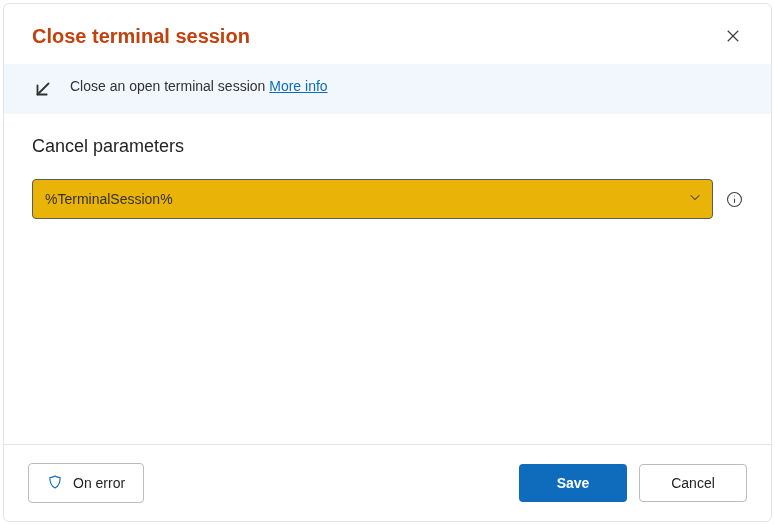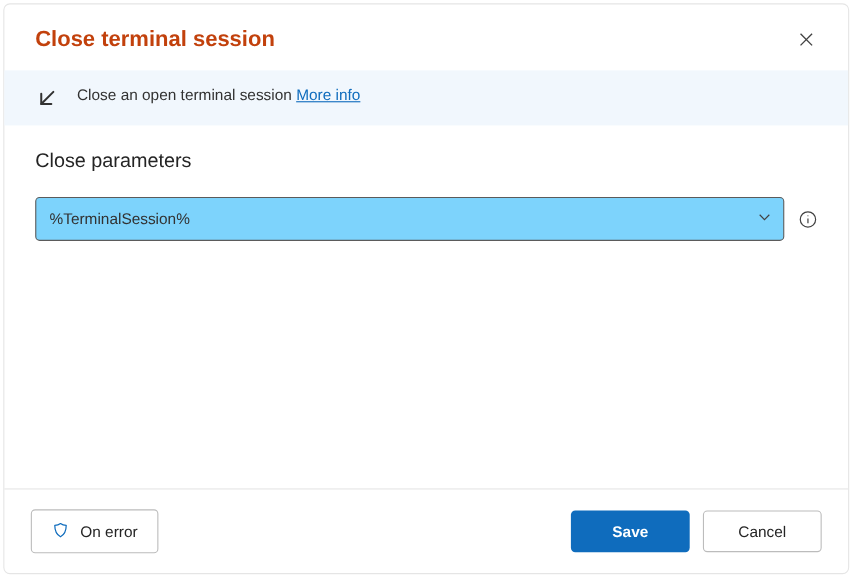--- a/index.html
+++ b/index.html
@@ -95,21 +95,21 @@
     .select-box {
       flex: 1;
       height: 40px;
       border: 1px solid #5b5b5b;
       border-radius: 4px;
       display: flex;
       align-items: center;
       justify-content: space-between;
       padding: 0 10px 0 12px;
       cursor: pointer;
-      background: #7dd3fc;
+      background: #eab308;
     }
     .select-value {
       font-size: 14px;
       color: #323232;
     }
     .chevron {
       color: #424242;
     }
     .info-circle {
       width: 18px;
@@ -189,21 +189,21 @@
         <polyline points="6 8 6 18 16 18"></polyline>
       </svg>
     </div>
     <div class="info-text">
       <span>Close an open terminal session</span>
       <a class="more-info">More info</a>
     </div>
   </div>
 
   <div class="body">
-    <div class="section-title">Close parameters</div>
+    <div class="section-title">Cancel parameters</div>
     <div class="param-row">
       <div class="select-box">
         <span class="select-value">%TerminalSession%</span>
         <span class="chevron">
           <svg viewBox="0 0 16 16" width="14" height="14" fill="none" stroke="currentColor" stroke-width="1.2">
             <polyline points="3 6 8 11 13 6"></polyline>
           </svg>
         </span>
       </div>
       <div class="info-circle">

